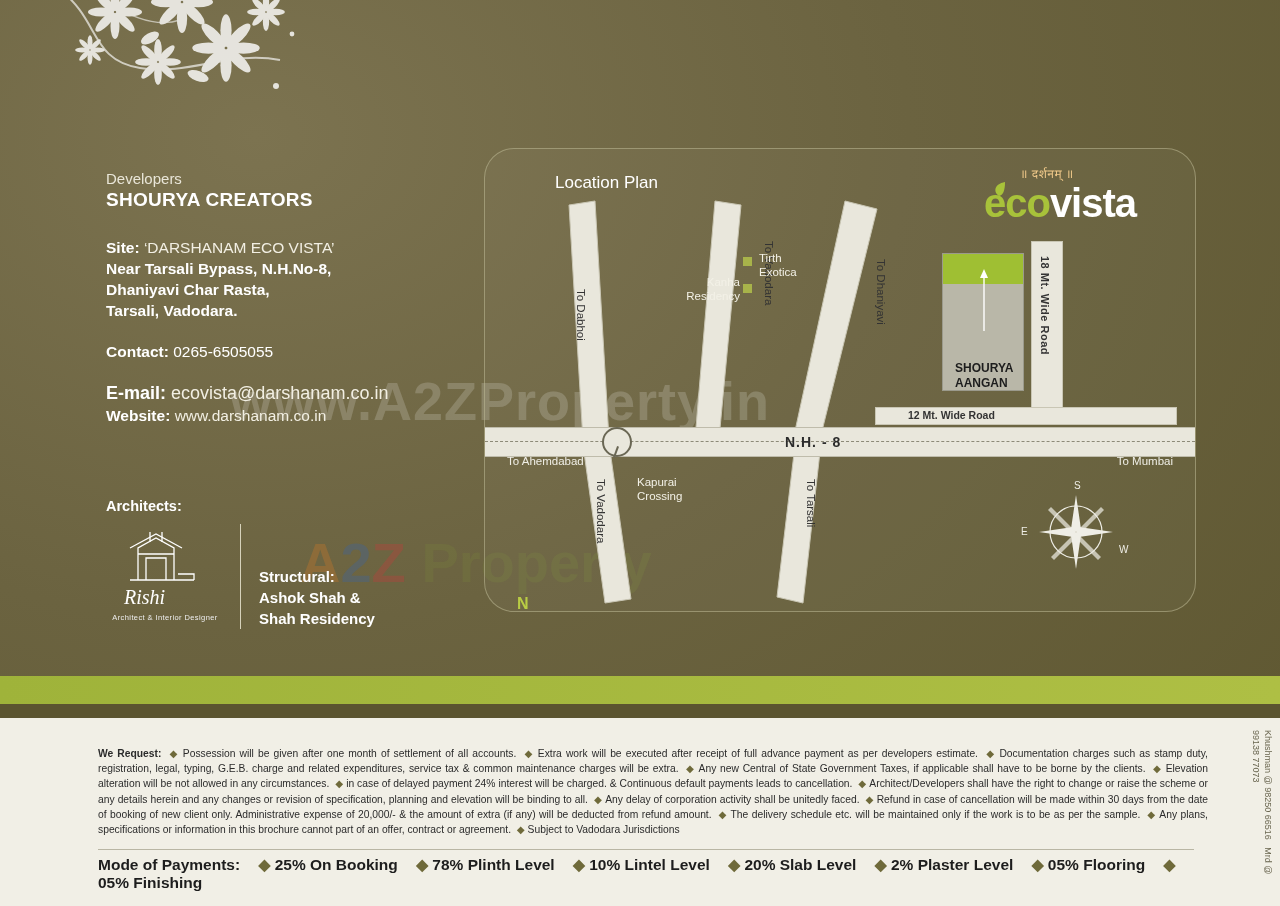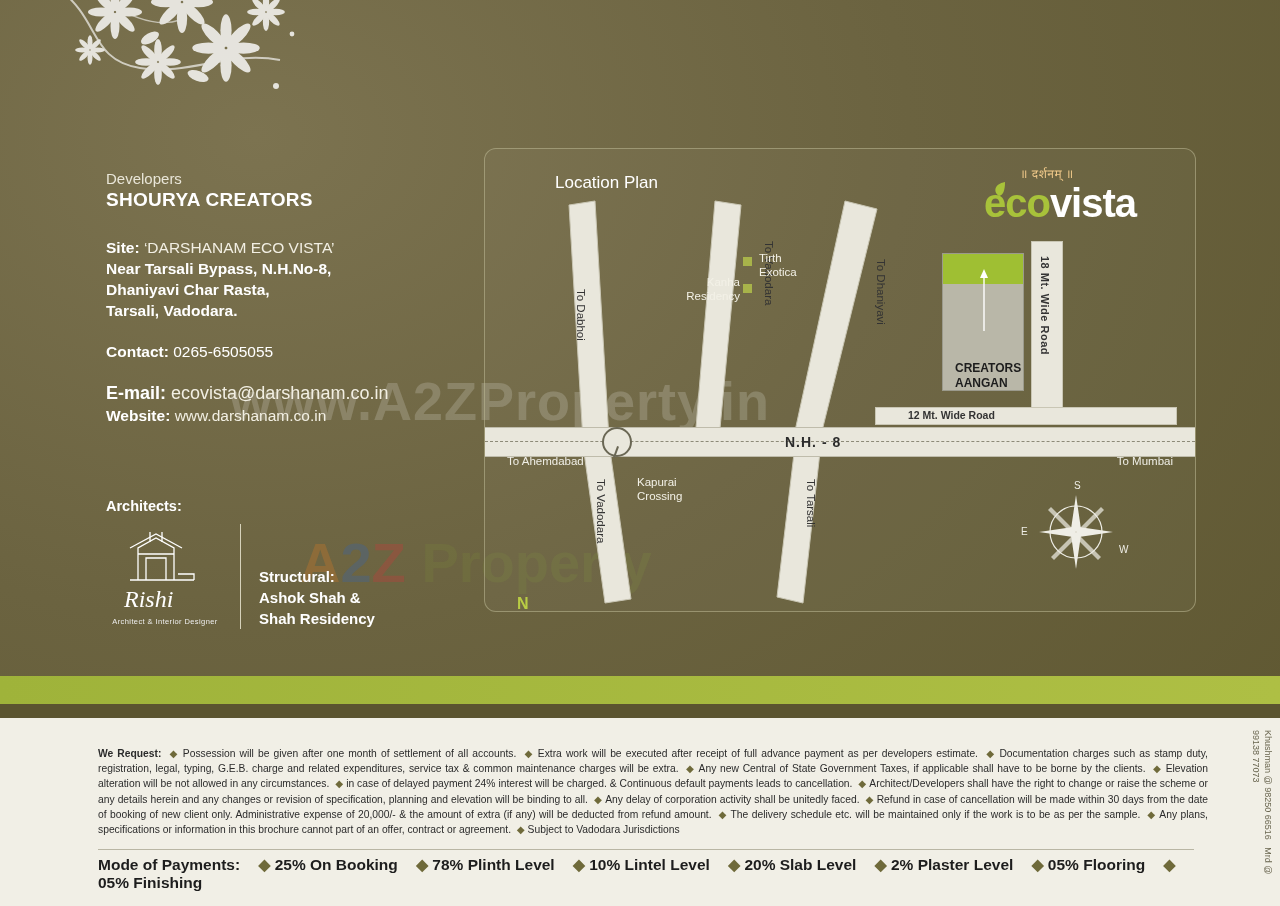--- a/index.html
+++ b/index.html
@@ -42,30 +42,30 @@
   .email{margin-top:22px;font-size:18px;font-weight:bold;}
   .email .norm{font-weight:normal;color:#f2efe3;}
   .website{margin-top:3px;font-size:15.5px;font-weight:bold;}
   .website .norm{font-weight:normal;color:#f2efe3;}
 
   .architects{position:absolute;left:106px;top:498px;width:340px;color:#fff;}
   .arch-title{font-size:14.5px;font-weight:bold;color:#fff;}
   .arch-row{display:flex;align-items:flex-start;margin-top:6px;}
   .arch-logo{width:128px;position:relative;padding-top:4px;}
   .arch-logo-mark{width:92px;height:64px;margin-left:10px;}
-  .arch-script{font-family:"Liberation Serif",serif;font-style:italic;font-size:24px;color:#fff;margin-left:18px;margin-top:-6px;}
+  .arch-script{font-family:"Liberation Serif",serif;font-style:italic;font-size:20px;color:#fff;margin-left:18px;margin-top:-6px;}
   .arch-sub{font-size:7.5px;color:#eee;letter-spacing:.4px;margin-top:4px;text-align:center;width:118px;}
   .vline{width:1px;background:#d6d2bb;align-self:stretch;margin:4px 18px 0 6px;min-height:74px;}
   .struct{padding-top:46px;font-size:15px;line-height:21px;font-weight:bold;color:#fff;}
   .struct .t{color:#fff;}
 
   
   .map{
     position:absolute;left:484px;top:148px;width:710px;height:462px;
-    border:1px solid rgba(190,185,150,.55);border-radius:12px;
+    border:1px solid rgba(190,185,150,.55);border-radius:30px;
     background:rgba(255,255,255,0.03);
     overflow:hidden;
   }
   .map-title{position:absolute;left:70px;top:24px;font-size:17px;color:#fff;}
   
   .logo{position:absolute;right:58px;top:16px;width:180px;text-align:center;}
   .logo-dev{font-size:12px;color:#f0c98a;letter-spacing:.5px;}
   .logo-main{font-size:40px;line-height:42px;font-weight:bold;color:#fff;letter-spacing:-1px;}
   .logo-main .eco{color:#a8c23a;margin-left:26px;}
   .leafdot{position:absolute;left:34px;top:16px;width:16px;height:16px;}
@@ -235,21 +235,21 @@
     <div class="roadlabel vert" style="left:320px;top:330px;">To Tarsali</div>
 
     <div class="plot">
       <div class="plot-green"></div>
     </div>
     <svg style="position:absolute;left:490px;top:120px;width:18px;height:64px;" viewBox="0 0 18 64">
       <line x1="9" y1="62" x2="9" y2="4" stroke="#ffffff" stroke-width="1.4"></line>
       <polygon points="9,0 5,9 13,9" fill="#ffffff"></polygon>
     </svg>
     <div class="plot-label">
-      <span>CREATORS</span><br>
+      <span>SHOURYA</span><br>
       <span>AANGAN</span>
     </div>
 
     <div class="wide18">
         <span>18 Mt. Wide Road</span>
       </div>
     <div class="wide12">
         <span>12 Mt. Wide Road</span>
       </div>
 

